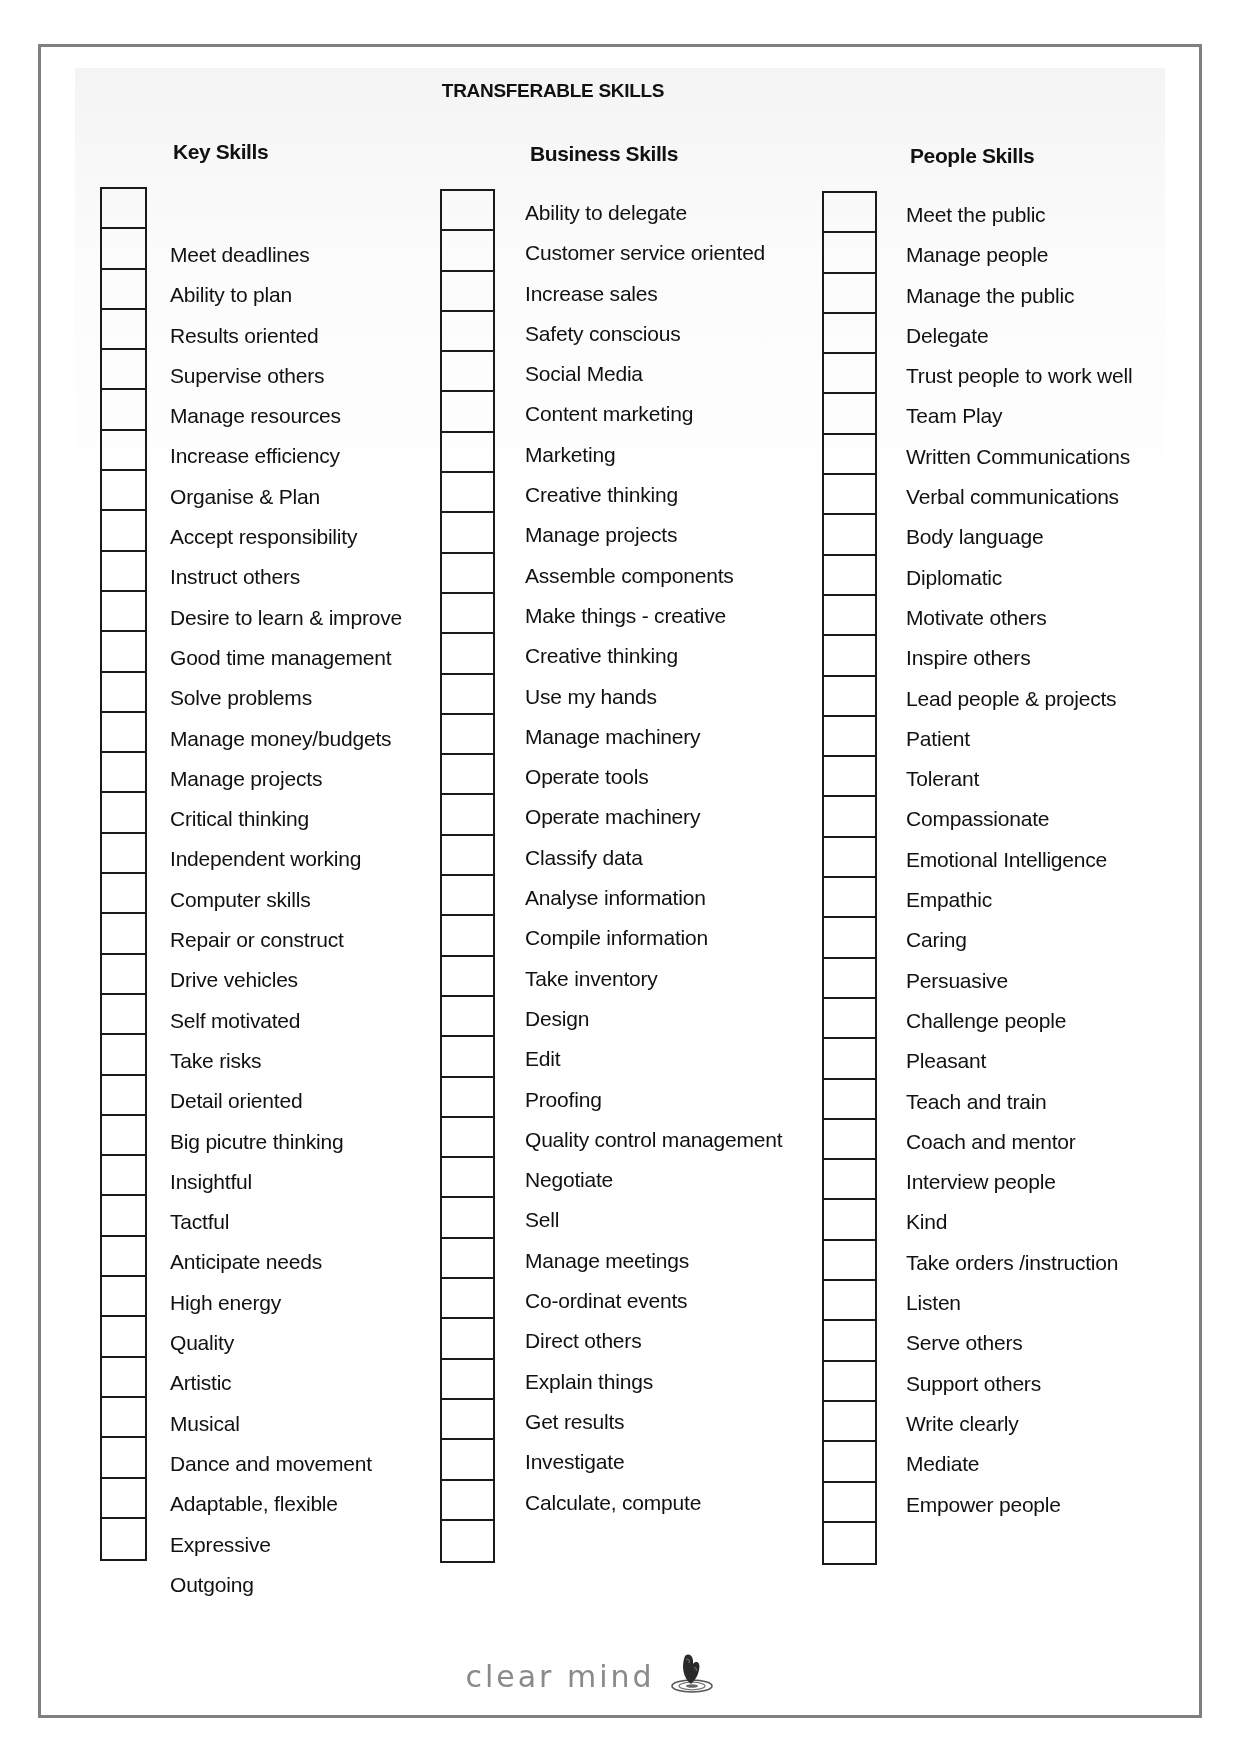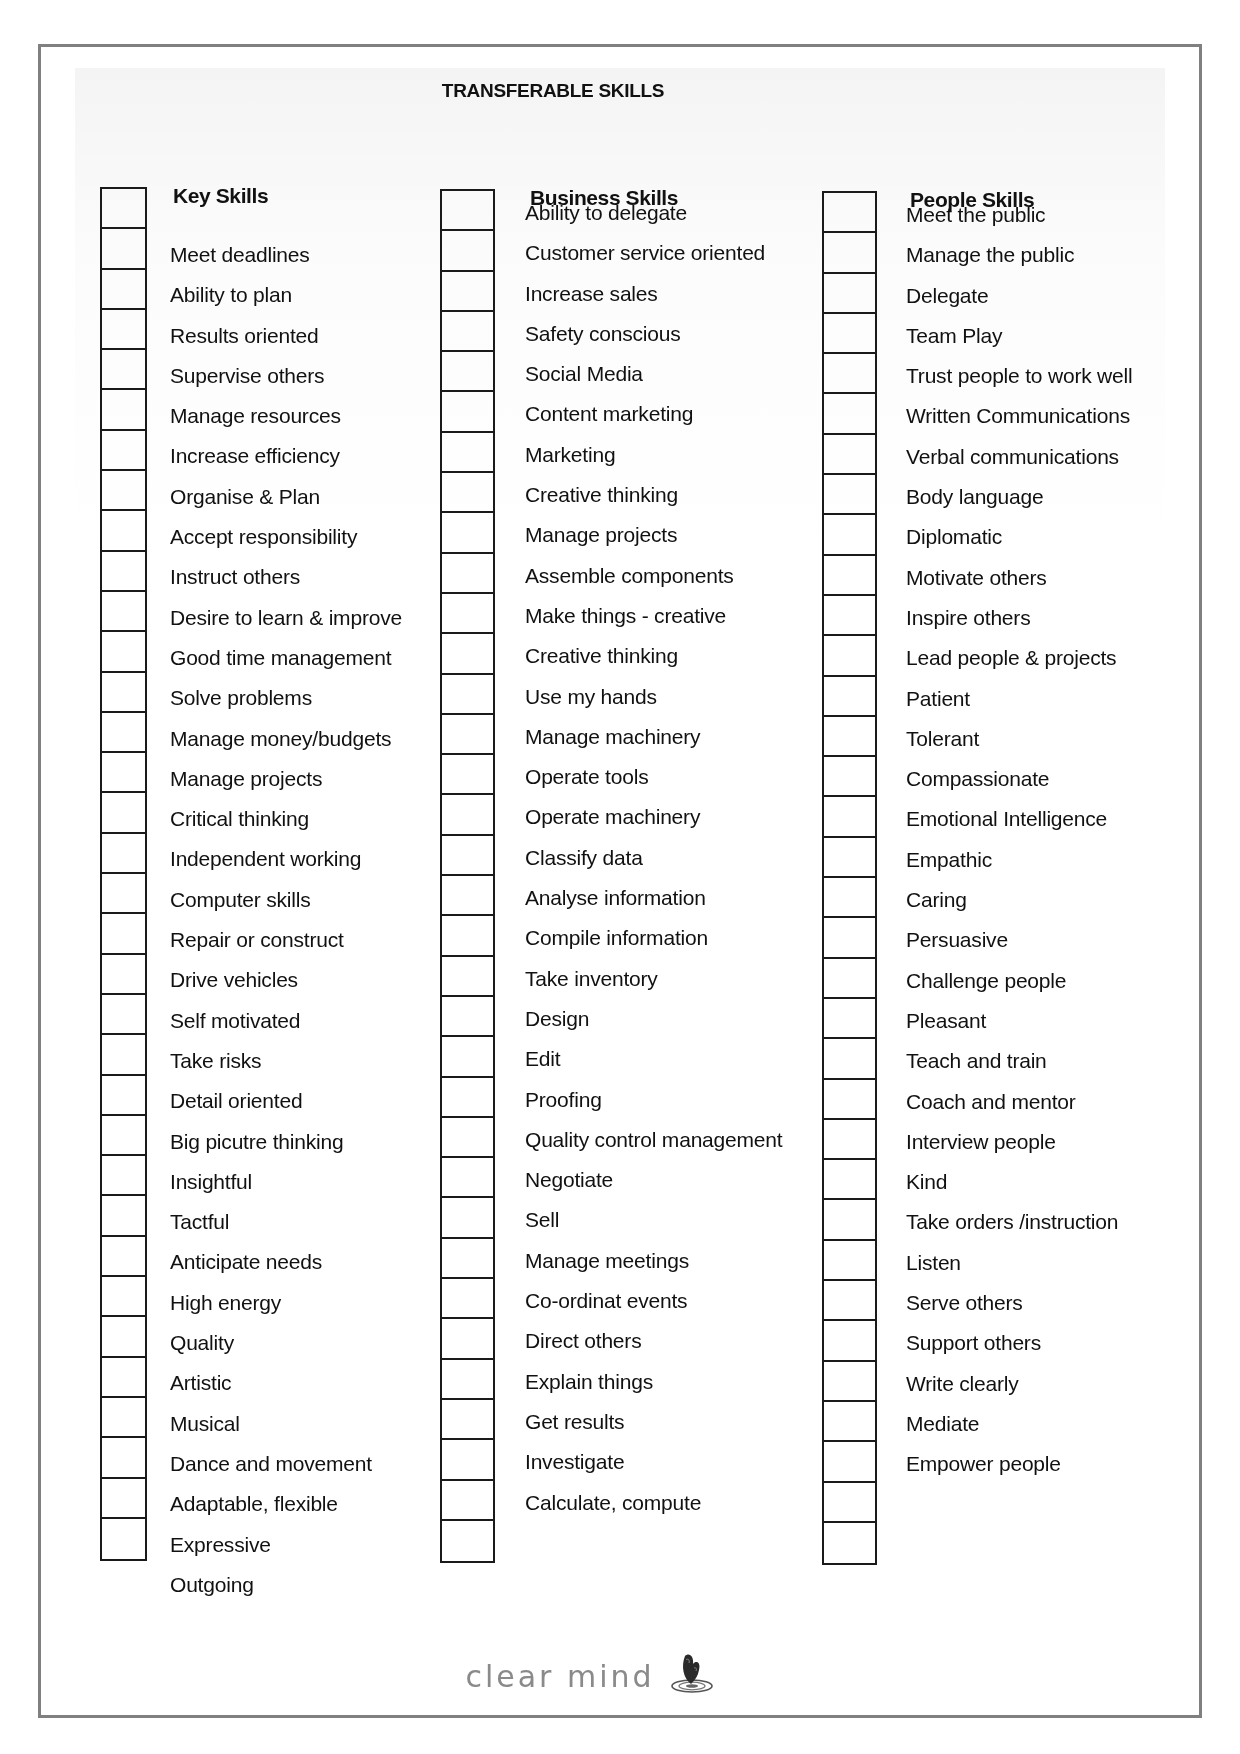--- a/index.html
+++ b/index.html
@@ -48,21 +48,20 @@
     .column {
       position: absolute;
       top: 0;
     }
     .column-heading {
       position: absolute;
       font-weight: bold;
       font-size: 21px;
       letter-spacing: -0.4px;
       white-space: nowrap;
-      margin-top: 44px;
     }
     .box-stack {
       position: absolute;
       border: 2.5px solid #1a1a1a;
       box-sizing: border-box;
     }
     .box {
       box-sizing: border-box;
       border-bottom: 2.5px solid #1a1a1a;
       height: 40.3px;
@@ -312,24 +311,25 @@
       <div class="box"></div>
       <div class="box"></div>
       <div class="box"></div>
       <div class="box"></div>
       <div class="box"></div>
       <div class="box"></div>
       <div class="box"></div>
     </div>
   <div class="labels">
       <div class="label">Meet the public</div>
+      <div class="label">Manage people</div>
       <div class="label">Manage the public</div>
       <div class="label">Delegate</div>
+      <div class="label">Trust people to work well</div>
       <div class="label">Team Play</div>
-      <div class="label">Trust people to work well</div>
       <div class="label">Written Communications</div>
       <div class="label">Verbal communications</div>
       <div class="label">Body language</div>
       <div class="label">Diplomatic</div>
       <div class="label">Motivate others</div>
       <div class="label">Inspire others</div>
       <div class="label">Lead people &amp; projects</div>
       <div class="label">Patient</div>
       <div class="label">Tolerant</div>
       <div class="label">Compassionate</div>

